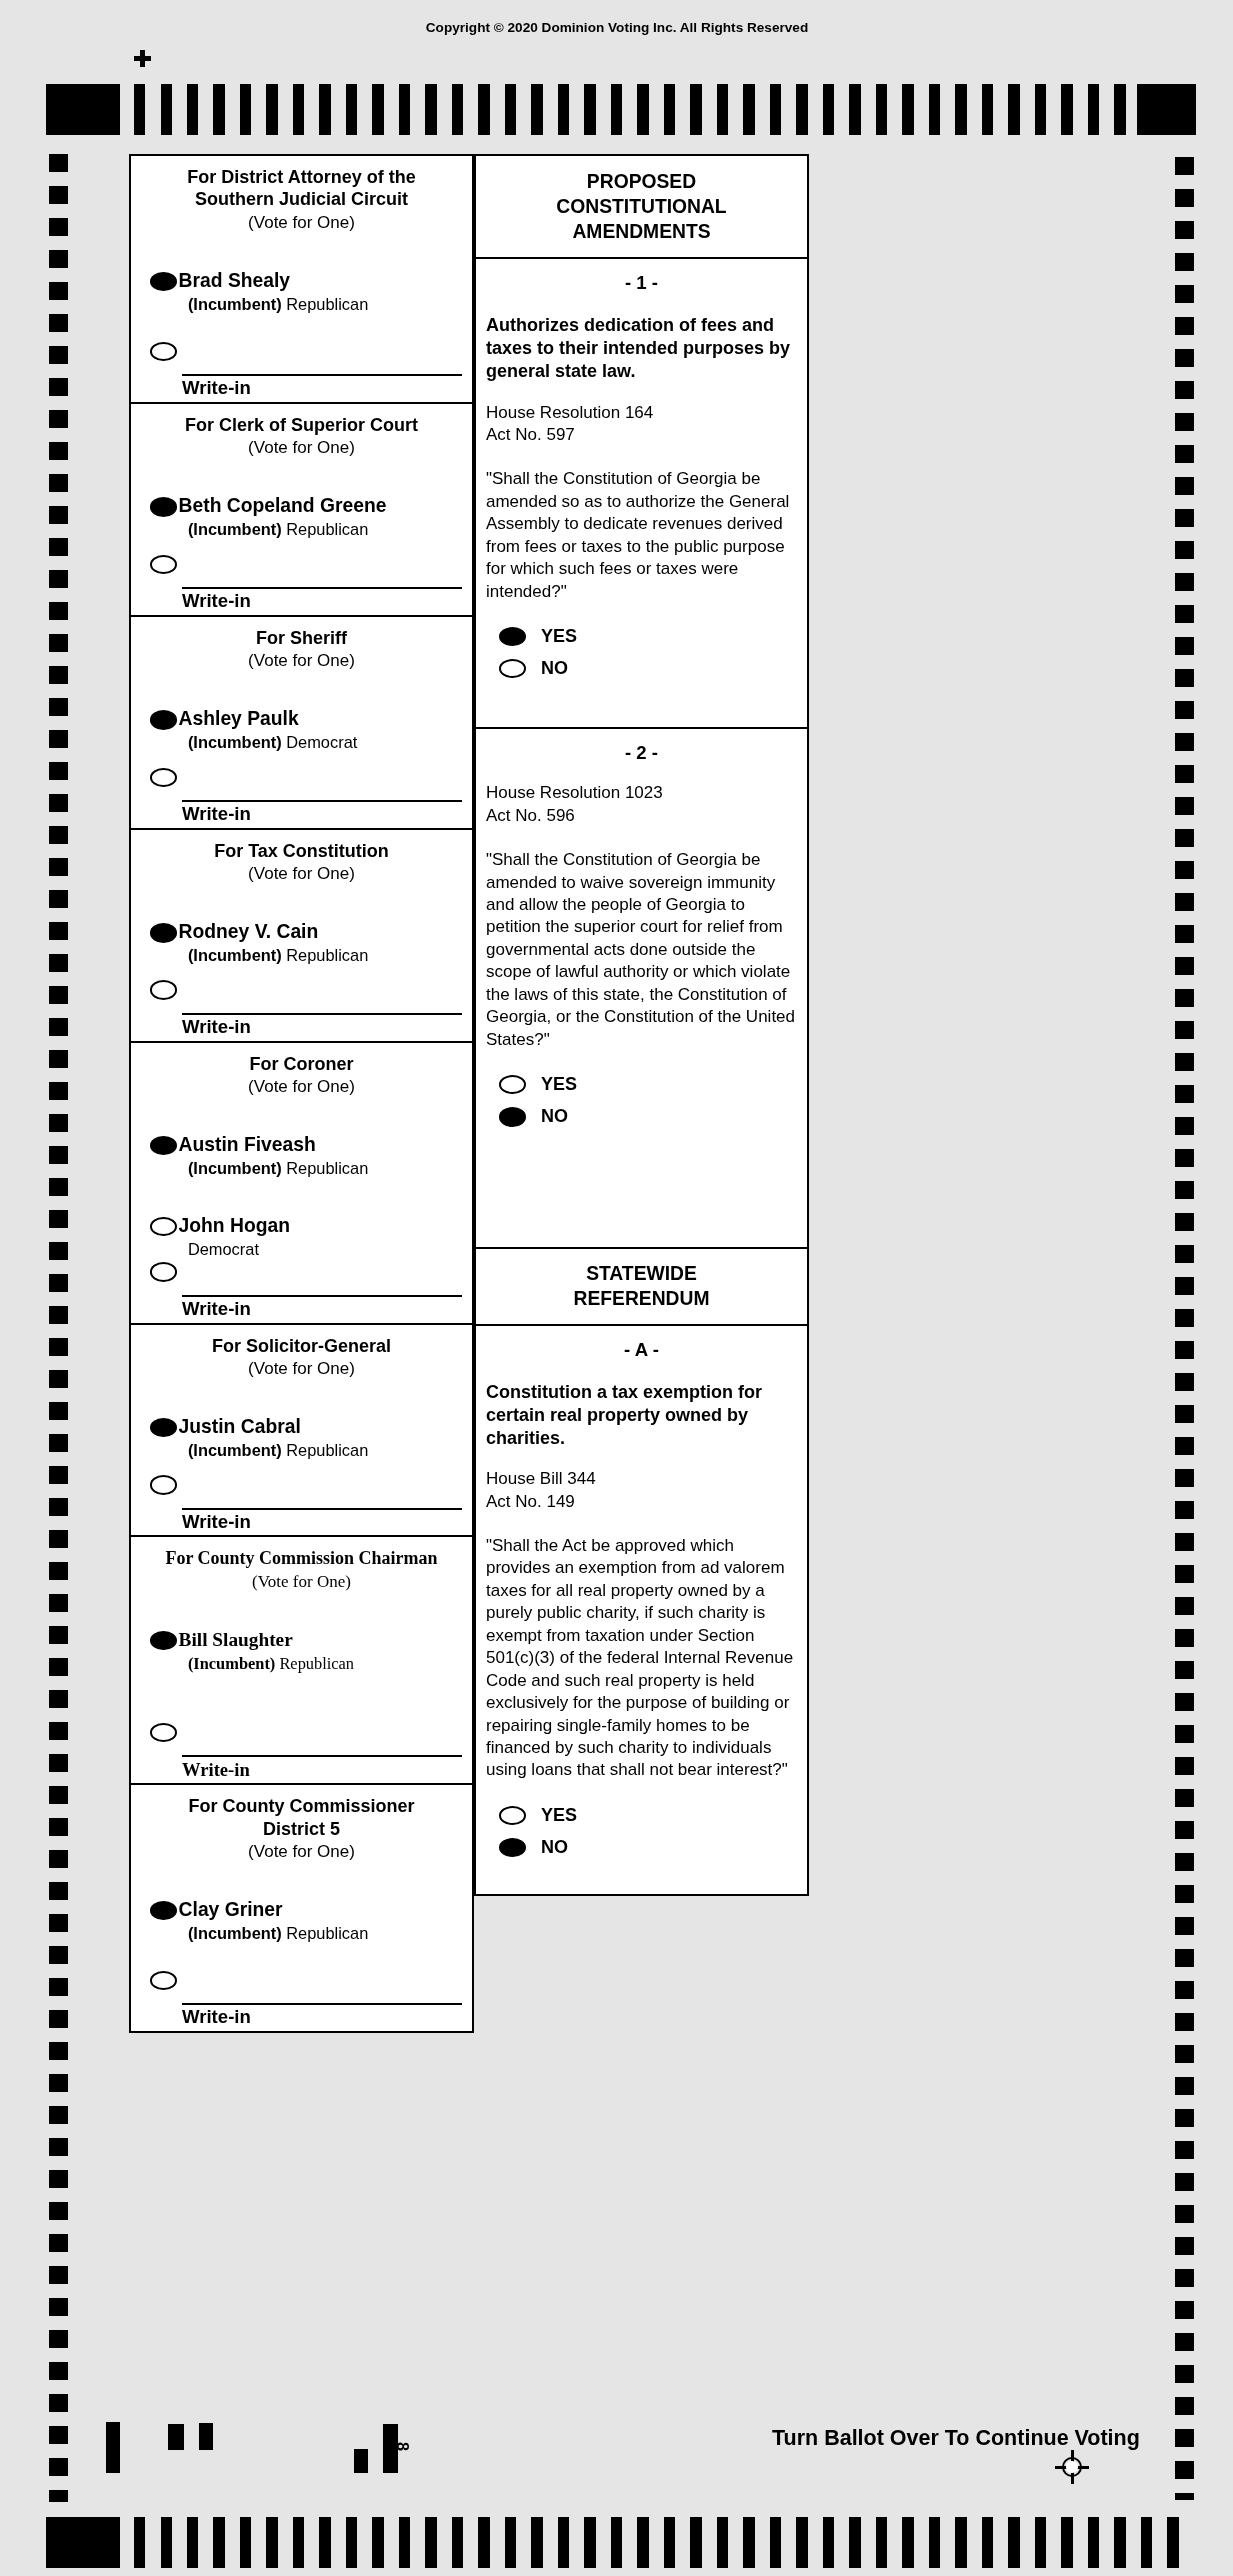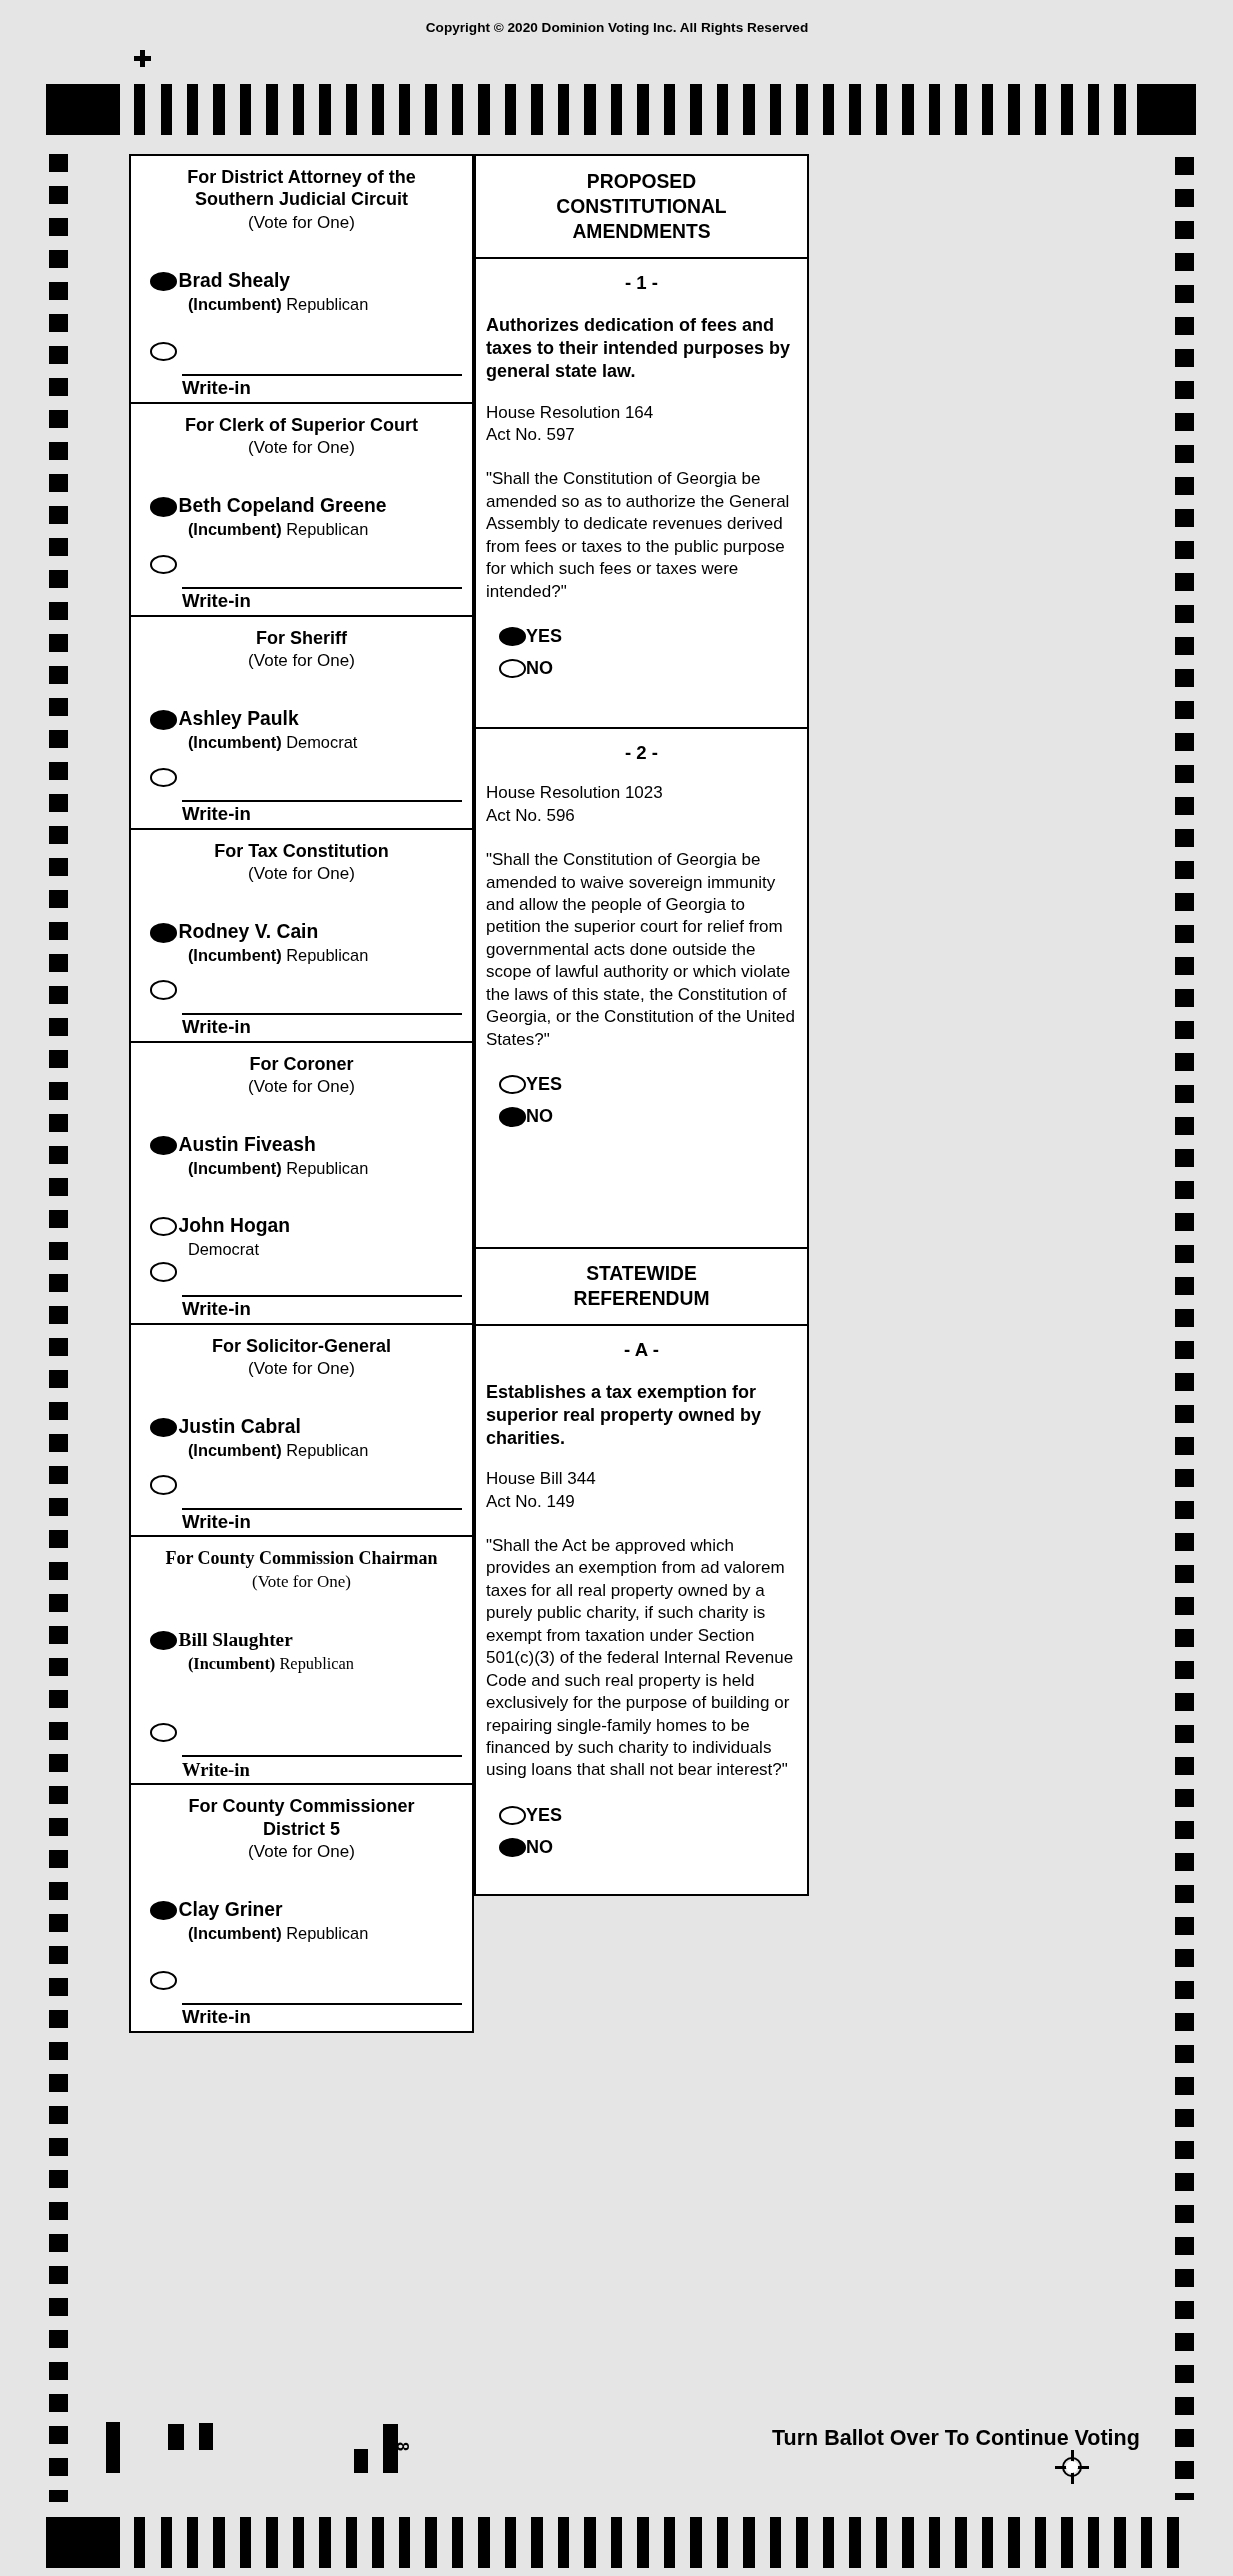--- a/index.html
+++ b/index.html
@@ -50,21 +50,21 @@
 
   .section-header{border:2.1px solid #000;margin-top:-2.1px;box-sizing:border-box;
         display:flex;align-items:center;justify-content:center;text-align:center;
         font-size:19.3px;font-weight:700;line-height:1.3;padding:0 64px;background:#fff;}
   .section-header:first-child{margin-top:0;}
 
   .m-num{font-size:18.6px;font-weight:700;text-align:center;margin-top:13px;}
   .m-summary{font-size:18px;font-weight:700;line-height:1.28;margin:20px 11.4px 0 10px;}
   .m-refs{font-size:17px;line-height:1.33;margin:18.6px 11.4px 0 10px;white-space:pre-line;}
   .m-question{font-size:17px;line-height:1.32;margin:21.5px 11.4px 0 10px;}
-  .choice{display:flex;align-items:center;gap:0;margin:23px 0 0 23px;}
+  .choice{display:flex;align-items:center;gap:15px;margin:23px 0 0 23px;}
   .choice + .choice{margin-top:11.4px;}
   .choice-label{font-size:18px;font-weight:700;}
 
   .turn-notice{position:absolute;left:772px;top:2426px;font-size:21.5px;font-weight:700;}
 
   
   .reg-mark{position:absolute;left:1055px;top:2450px;width:34px;height:34px;}
   .reg-mark .circle{position:absolute;left:7.2px;top:7.2px;width:20px;height:20px;
         border:2.1px solid #000;border-radius:50%;box-sizing:border-box;}
   .reg-mark .vline{position:absolute;left:15.7px;top:0;width:2.9px;height:34px;background:#000;}
@@ -254,21 +254,21 @@
       <div class="choice">
         <div class="oval filled"></div>
         <div class="choice-label">NO</div>
       </div>
     </div>
 
     <div class="section-header" style="height:79px;">STATEWIDE REFERENDUM</div>
 
     <div class="measure-box" style="height:572px;">
       <div class="m-num">- A -</div>
-      <div class="m-summary">Establishes a tax exemption for superior real property owned by charities.</div>
+      <div class="m-summary">Constitution a tax exemption for certain real property owned by charities.</div>
       <div class="m-refs">House Bill 344
 Act No. 149</div>
       <div class="m-question">"Shall the Act be approved which provides an exemption from ad valorem taxes for all real property owned by a purely public charity, if such charity is exempt from taxation under Section 501(c)(3) of the federal Internal Revenue Code and such real property is held exclusively for the purpose of building or repairing single-family homes to be financed by such charity to individuals using loans that shall not bear interest?"</div>
       <div class="choice">
         <div class="oval"></div>
         <div class="choice-label">YES</div>
       </div>
       <div class="choice">
         <div class="oval filled"></div>
         <div class="choice-label">NO</div>

